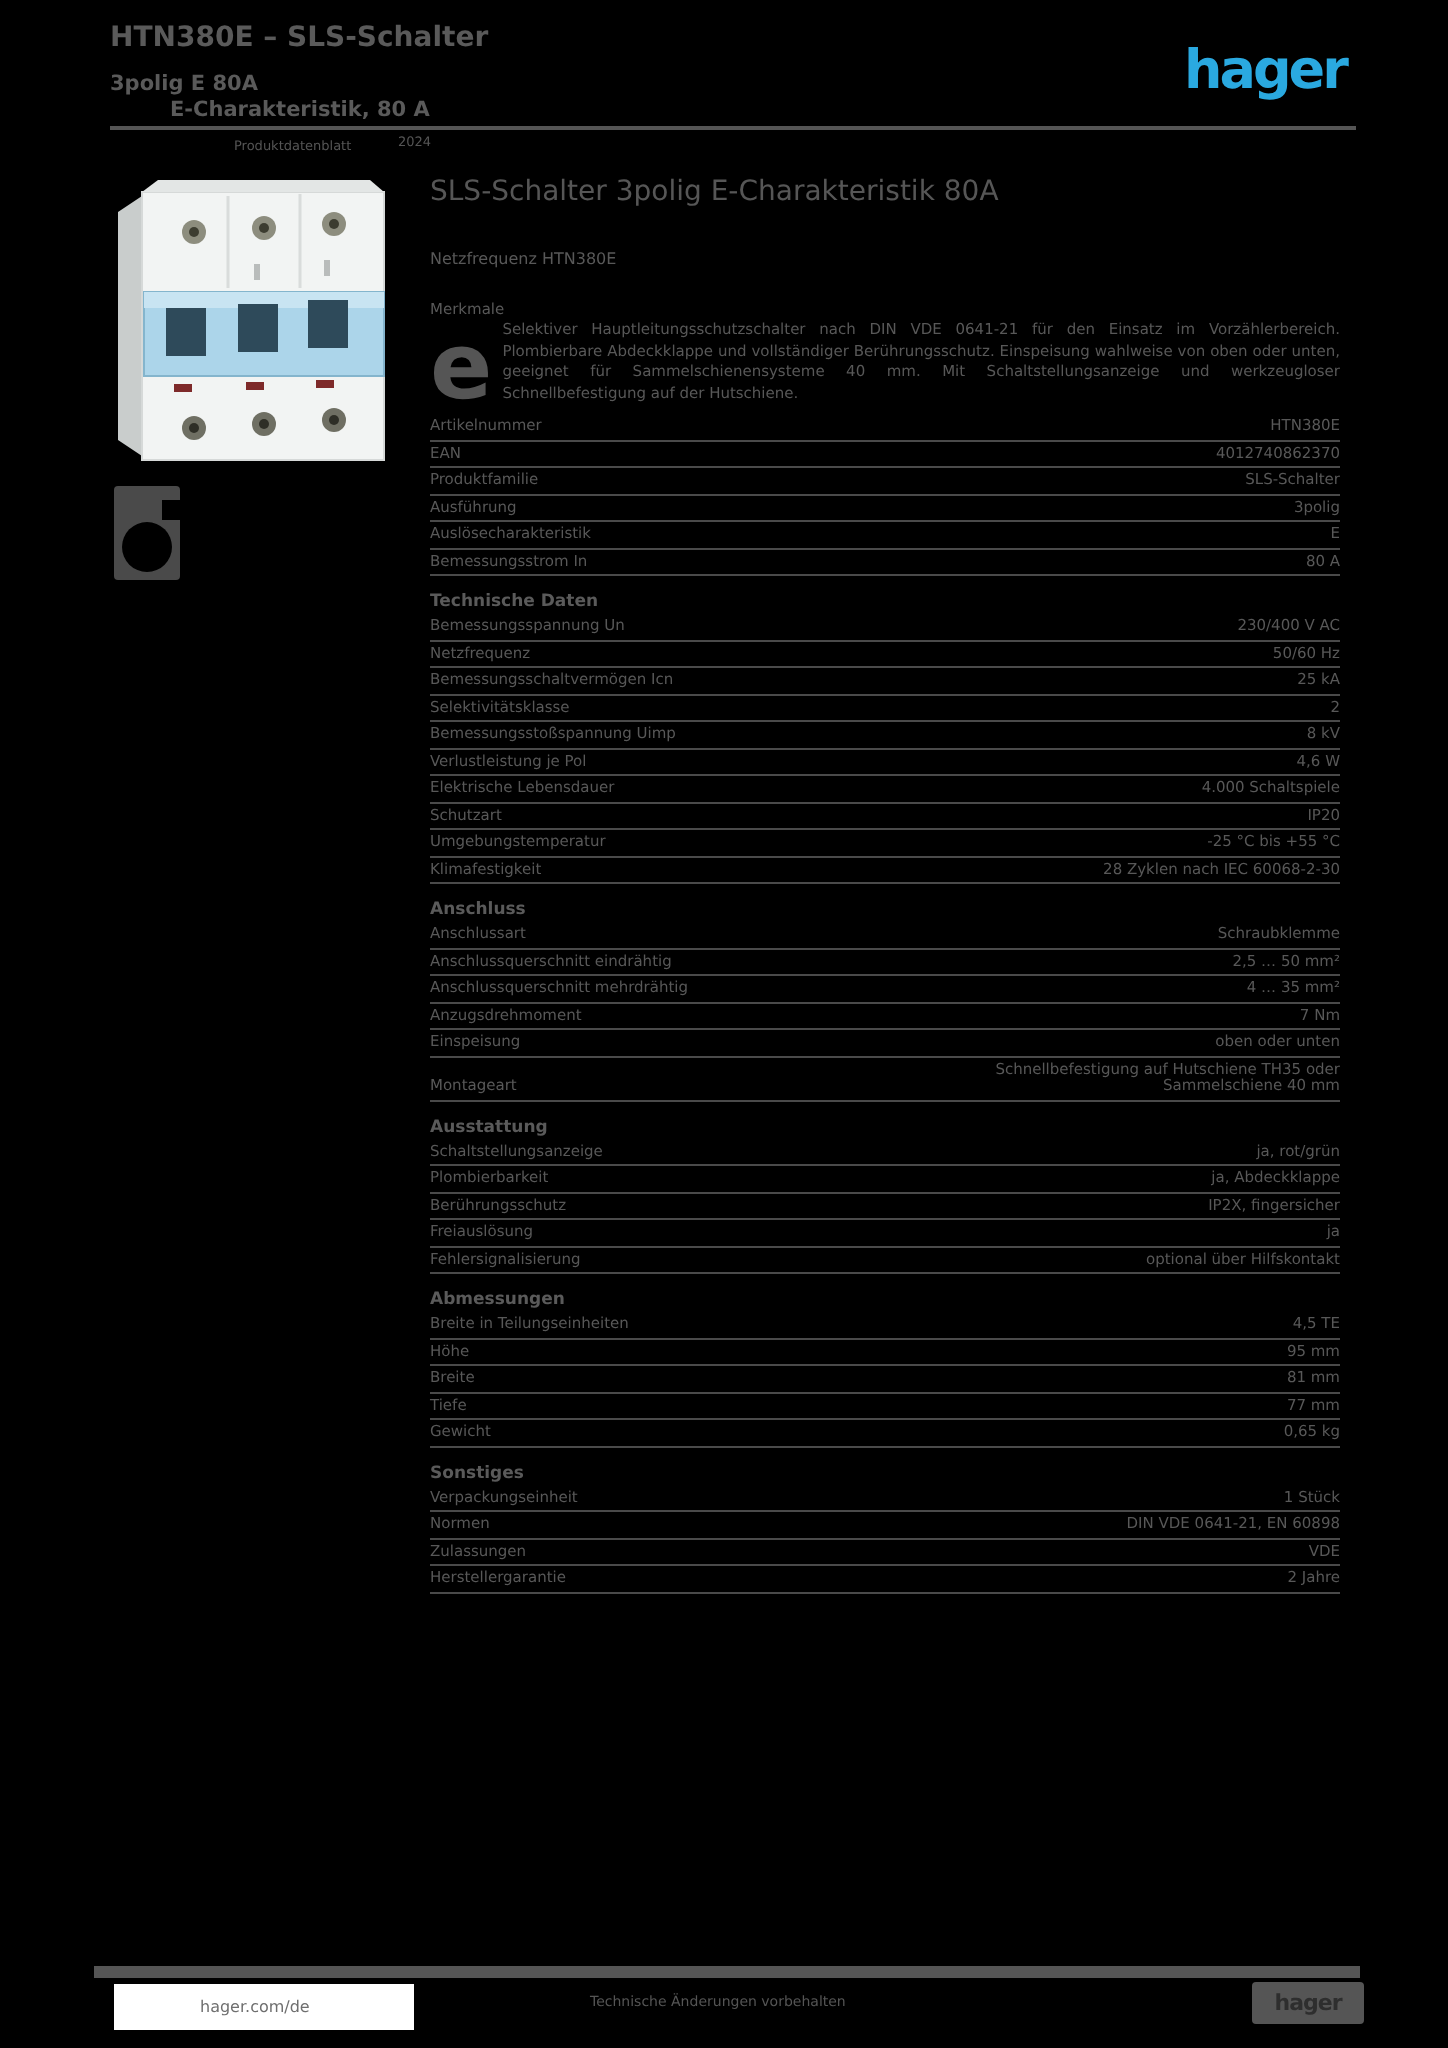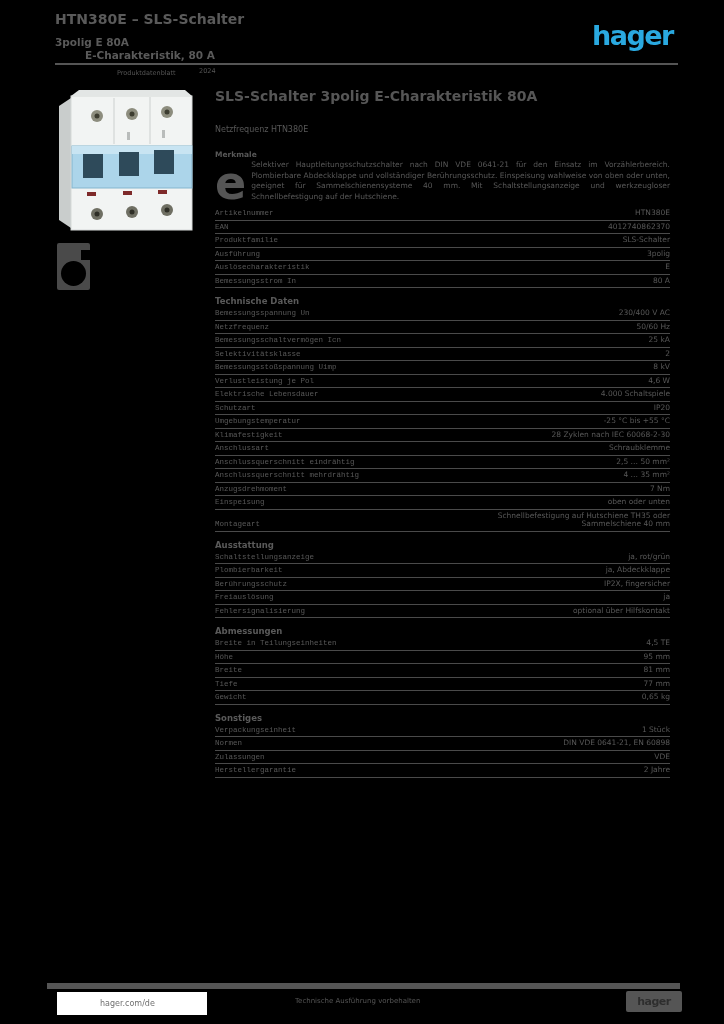--- a/index.html
+++ b/index.html
@@ -13,30 +13,30 @@
   .hdr-sub2{position:absolute;left:175px;top:67px;font-size:6.5px;color:#555;margin-left:24px;}
   .hdr-rule{position:absolute;left:55px;top:63px;width:623px;height:2px;background:#555;}
   .logo{position:absolute;left:592px;top:22px;font-size:27px;font-weight:bold;color:#2AA9E0;
         letter-spacing:-1.5px;line-height:27px;}
   
   .photo{position:absolute;left:57px;top:88px;width:139px;height:144px;}
   .dim-icon{position:absolute;left:57px;top:243px;width:33px;height:47px;background:#4a4a4a;border-radius:2px;overflow:hidden;}
   .dim-icon .notch{position:absolute;right:0;top:7px;width:9px;height:10px;background:#000;}
   .dim-icon .hole{position:absolute;left:4px;top:18px;width:25px;height:25px;background:#000;border-radius:50%;}
   
-  .title{position:absolute;left:215px;top:88px;width:455px;font-size:14px;font-weight:bold;color:#565656;line-height:17px;}
+  .title{position:absolute;left:215px;top:88px;width:455px;font-size:14px;font-weight:normal;color:#565656;line-height:17px;}
   .subtitle{position:absolute;left:215px;top:125px;font-size:8px;color:#585858;}
-  .feat-label{position:absolute;left:215px;top:150px;font-size:7.5px;font-weight:bold;color:#585858;}
+  .feat-label{position:absolute;left:215px;top:150px;font-size:7.5px;font-weight:normal;color:#585858;}
   .right-flow{position:absolute;left:215px;top:160px;width:455px;}
   .desc{font-size:7.5px;line-height:10.5px;text-align:justify;color:#585858;margin:0 0 5px 0;}
   .dropcap{float:left;font-size:46px;line-height:42px;font-weight:bold;color:#555;margin:2px 5px 0 0;}
   .sec-h{font-size:8.5px;font-weight:bold;color:#5a5a5a;margin-top:8px;margin-bottom:1px;line-height:10px;}
   .row{display:flex;justify-content:space-between;align-items:flex-end;
        border-bottom:1px solid #4a4a4a;padding:2px 0 2px 0;font-size:7.5px;line-height:8.5px;color:#585858;}
-  .row .lab{max-width:52%;font-family:Liberation Mono, monospace;}
+  .row .lab{max-width:52%;}
   .row .val{max-width:46%;text-align:right;}
   
   .foot-bar{position:absolute;left:47px;top:983px;width:633px;height:6px;background:#555;}
   .foot-link-box{position:absolute;left:57px;top:992px;width:111px;height:23px;background:#fff;display:flex;align-items:center;padding-left:39px;}
   .foot-link{font-size:8px;color:#6f6f6f;padding-left:4px;text-decoration:none;}
   .foot-note{position:absolute;left:295px;top:997px;font-size:7px;color:#555;}
   .foot-logo{position:absolute;left:626px;top:991px;width:56px;height:21px;background:#555;border-radius:2px;
              display:flex;align-items:center;justify-content:center;font-size:11px;font-weight:bold;color:#2e2e2e;letter-spacing:-0.5px;}
 </style>
 </head>
@@ -163,20 +163,21 @@
           <span class="val">IP20</span>
         </div>
         <div class="row">
           <span class="lab">Umgebungstemperatur</span>
           <span class="val">-25 °C bis +55 °C</span>
         </div>
         <div class="row">
           <span class="lab">Klimafestigkeit</span>
           <span class="val">28 Zyklen nach IEC 60068-2-30</span>
         </div>
+        <div class="sec-h">Anschluss</div>
         <div class="row">
           <span class="lab">Anschlussart</span>
           <span class="val">Schraubklemme</span>
         </div>
         <div class="row">
           <span class="lab">Anschlussquerschnitt eindrähtig</span>
           <span class="val">2,5 … 50 mm²</span>
         </div>
         <div class="row">
           <span class="lab">Anschlussquerschnitt mehrdrähtig</span>
@@ -253,16 +254,16 @@
           <span class="lab">Herstellergarantie</span>
           <span class="val">2 Jahre</span>
         </div>
       </div>
   </div>
 
   <div class="foot-bar"></div>
   <div class="foot-link-box">
     <a class="foot-link" href="#">hager.com/de</a>
   </div>
-  <div class="foot-note">Technische Ausführung vorbehalten</div>
+  <div class="foot-note">Technische Änderungen vorbehalten</div>
   <div class="foot-logo">hager</div>
 
 </div>
 
 </body></html>

